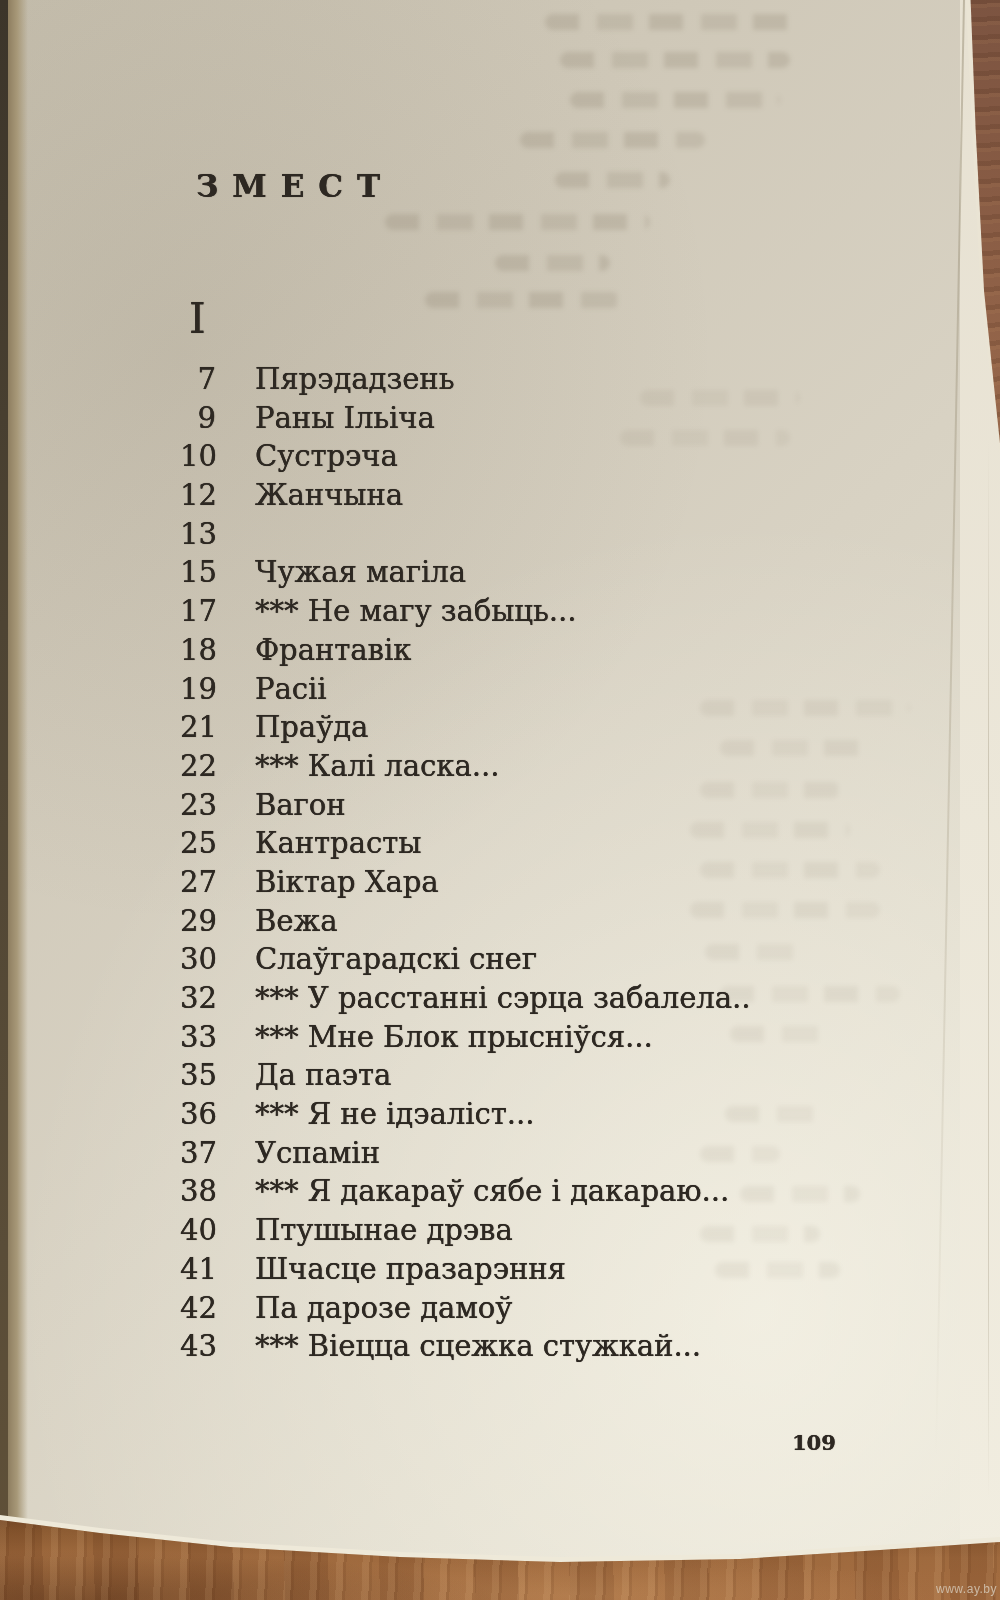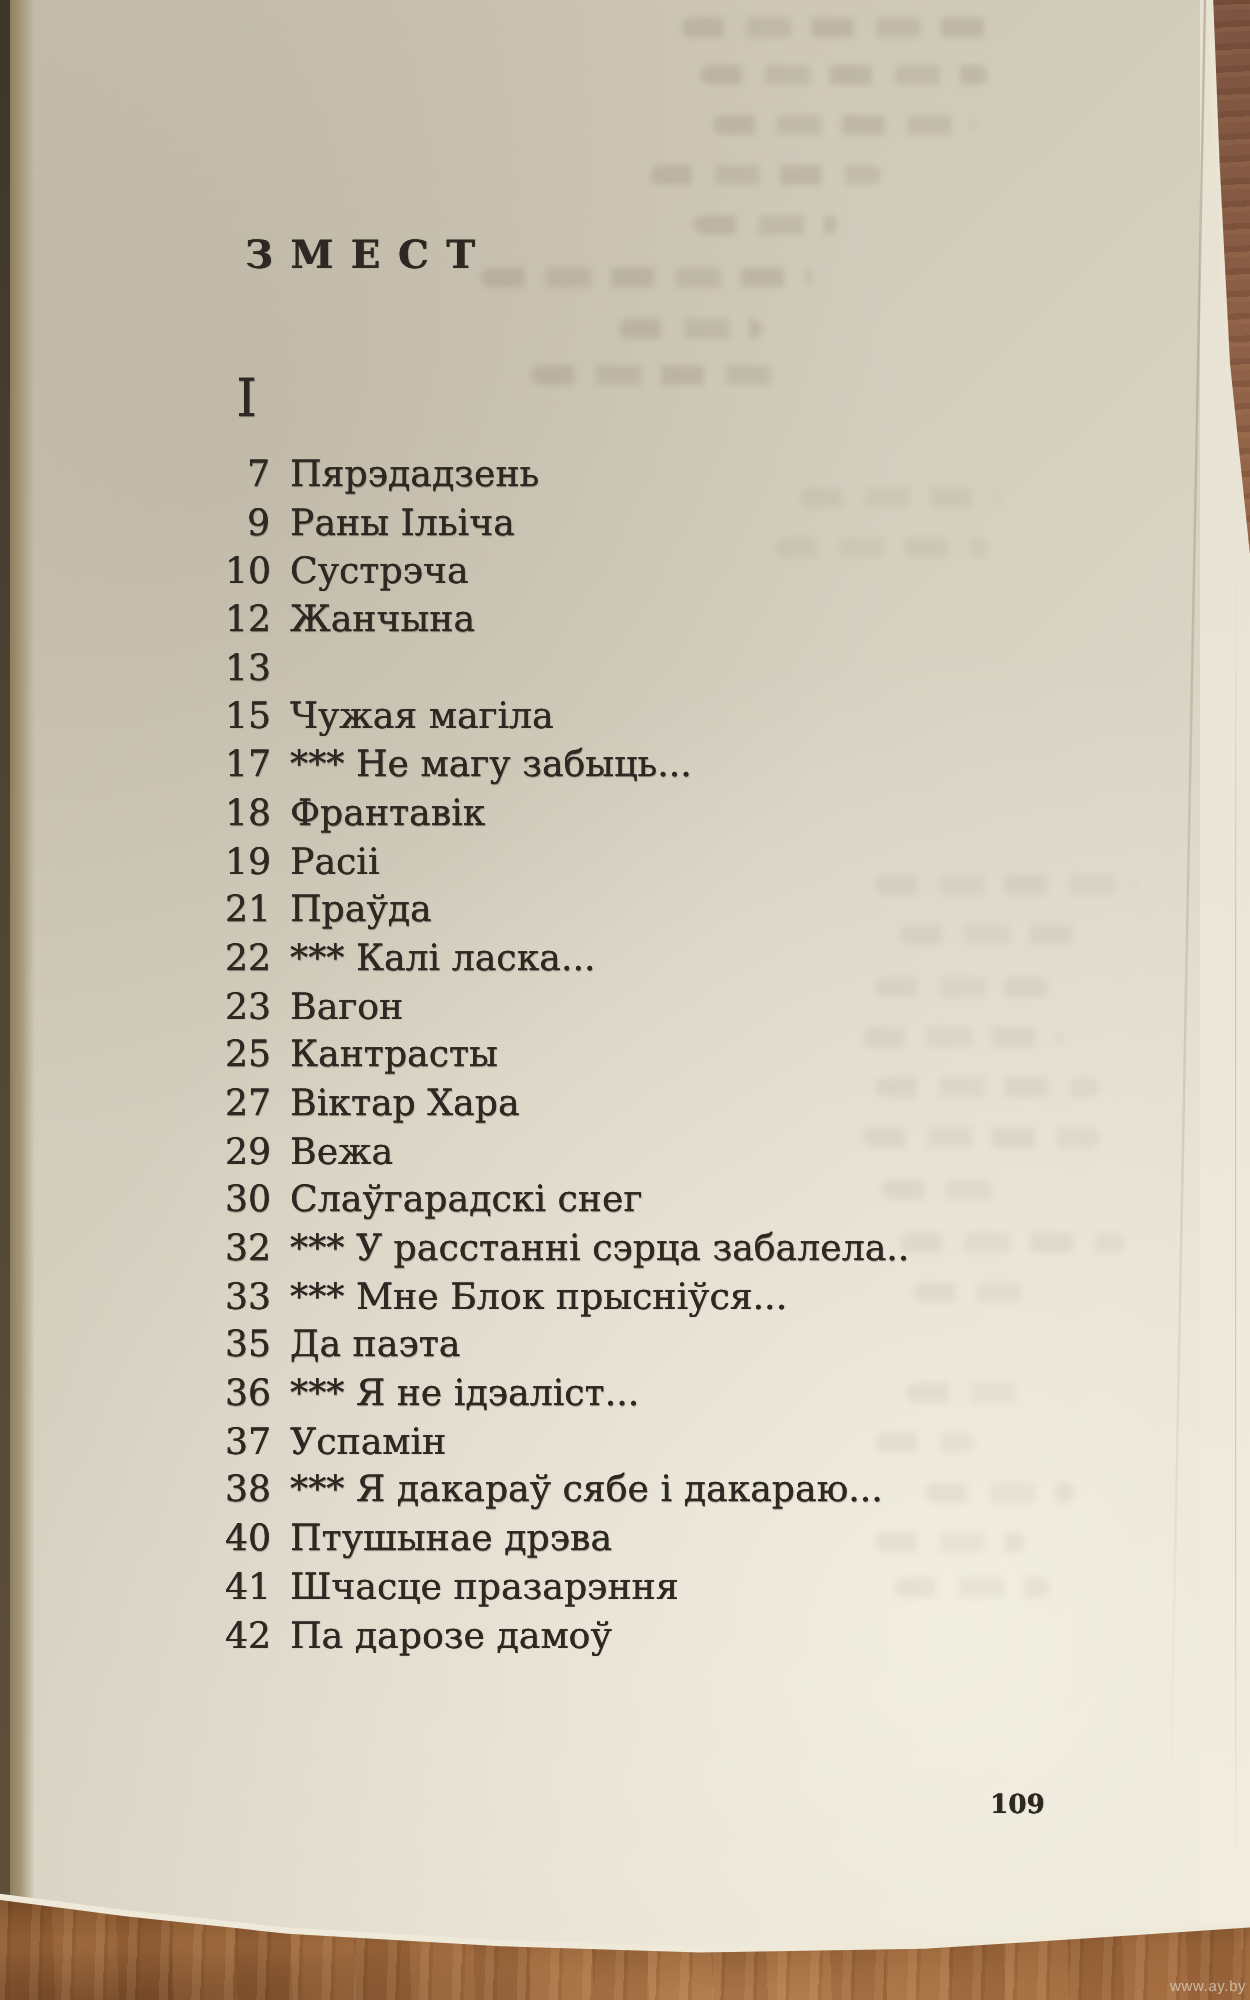--- a/index.html
+++ b/index.html
@@ -46,26 +46,26 @@
       repeating-linear-gradient(92deg,rgba(255,215,165,0.10) 0 7px,rgba(80,40,15,0.12) 7px 10px,rgba(0,0,0,0) 10px 26px),
       repeating-linear-gradient(88deg,rgba(110,60,25,0.16) 0 44px,rgba(190,130,75,0.14) 44px 95px);}
   
   .ghost{position:absolute;z-index:2;height:16px;border-radius:8px;filter:blur(2.6px);
     background:repeating-linear-gradient(90deg,rgba(118,106,86,0.55) 0 34px,rgba(0,0,0,0) 34px 52px,rgba(118,106,86,0.45) 52px 88px,rgba(0,0,0,0) 88px 104px);}
   .g-strong{opacity:0.34;}
   .g-faint{opacity:0.16;}
   
   .content{position:absolute;left:0;top:0;z-index:3;color:#2d2822;}
   .content *{text-shadow:0.4px 0.4px 0.9px rgba(52,46,38,0.55), 0 0 0.5px currentColor;}
-  .heading{position:absolute;left:196px;top:186px;font-size:31px;font-weight:700;letter-spacing:14px;white-space:nowrap;}
+  .heading{position:absolute;left:196px;top:168px;font-size:31px;font-weight:700;letter-spacing:14px;white-space:nowrap;}
   .numeral{position:absolute;left:189px;top:294px;font-size:42px;font-weight:400;}
   .toc{position:absolute;left:180px;top:362px;width:640px;}
   .row{display:flex;align-items:baseline;height:38.7px;font-size:29px;white-space:nowrap;}
   .num{width:36px;text-align:right;flex:0 0 36px;}
-  .title{margin-left:16px;}
+  .title{margin-left:39px;}
   .folio{position:absolute;left:792px;top:1430px;font-size:21px;font-weight:700;}
   
   .watermark{position:absolute;right:3px;bottom:4px;z-index:6;
     font-family:"Liberation Sans",sans-serif;font-size:12px;letter-spacing:0.5px;
     color:rgba(225,219,207,0.7);}
 </style>
 </head>
 <body>
 
 <div class="photo">
@@ -202,19 +202,23 @@
           <span class="title">Птушынае дрэва</span>
         </div>
       <div class="row">
           <span class="num">41</span>
           <span class="title">Шчасце празарэння</span>
         </div>
       <div class="row">
           <span class="num">42</span>
           <span class="title">Па дарозе дамоў</span>
         </div>
+      <div class="row">
+          <span class="num">43</span>
+          <span class="title">*** Віецца сцежка стужкай...</span>
+        </div>
     </div>
 
     <div class="folio">109</div>
   </div>
 
   <div class="watermark">www.ay.by</div>
 </div>
 
 </body></html>

